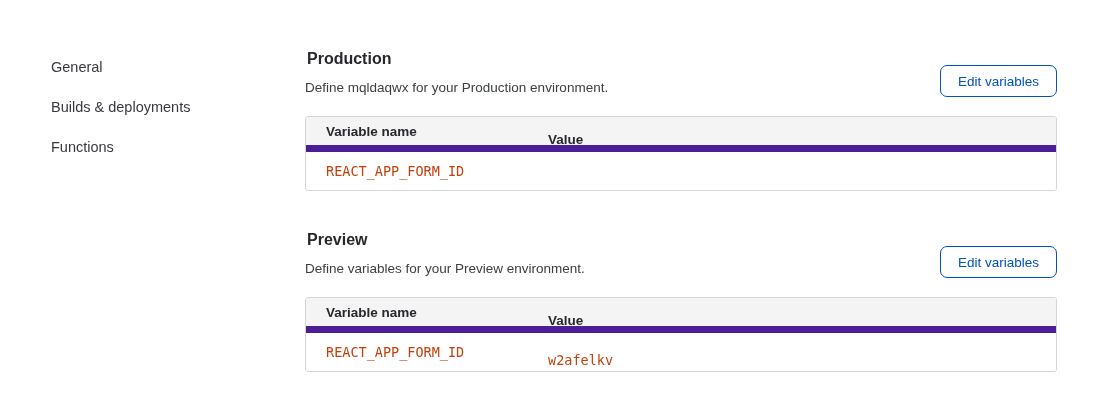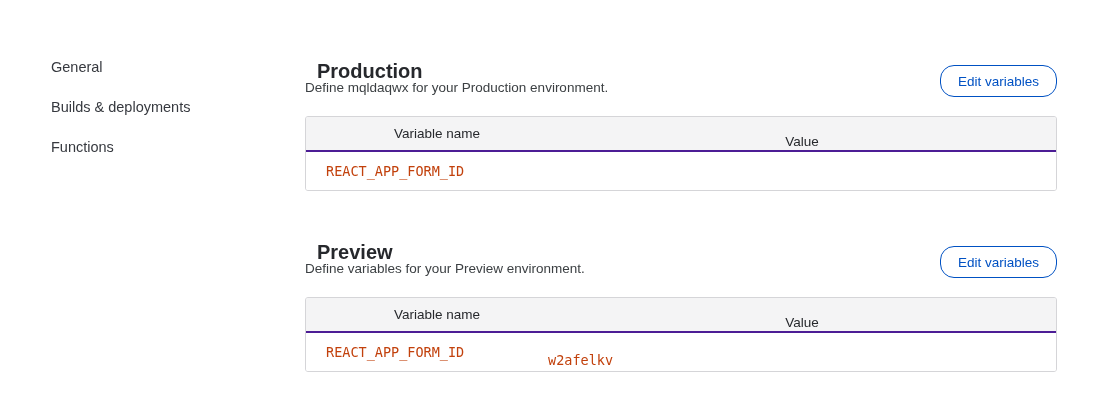--- a/index.html
+++ b/index.html
@@ -40,61 +40,60 @@
   .section {
     position: absolute;
     left: 305px;
     width: 752px;
   }
   .section-production { top: 48px; height: 150px; }
   .section-preview    { top: 229px; height: 150px; }
 
   .section-title {
     position: absolute; top: 0; left: 0;
-    margin: 12px;
-    font-size: 20px;
+    margin: 2px;
+    font-size: 16px;
     font-weight: 600;
     color: #26282c;
   }
   .section-desc {
     position: absolute; top: 32px; left: 0;
     font-size: 13.5px;
     color: #3c4043;
   }
   .edit-btn {
     position: absolute; top: 17px; right: 0;
     height: 32px;
     padding: 0 17px;
     background: #ffffff;
     border: 1px solid #0051c3;
-    border-radius: 14px;
+    border-radius: 7px;
     color: #0051c3;
     font-family: "Liberation Sans", sans-serif;
     font-size: 13.5px;
     cursor: pointer;
   }
 
   
   .var-table {
     position: absolute; top: 68px; left: 0;
     width: 752px;
     border: 1px solid #d5d5d8;
     border-radius: 3px;
     overflow: hidden;
   }
   .thead {
     display: flex;
     align-items: center;
     height: 35px;
     background: #f4f4f5;
-    border-bottom: 2px solid #4c1d95;
+    border-bottom: 7px solid #4c1d95;
     font-size: 13.5px;
-    font-weight: 400;
+    font-weight: 700;
     color: #26282c;
-    text-align: center;
   }
   .trow {
     display: flex;
     align-items: center;
     height: 38px;
     background: #ffffff;
     font-family: "DejaVu Sans Mono", monospace;
     font-size: 13.5px;
     color: #c2410c;
   }

